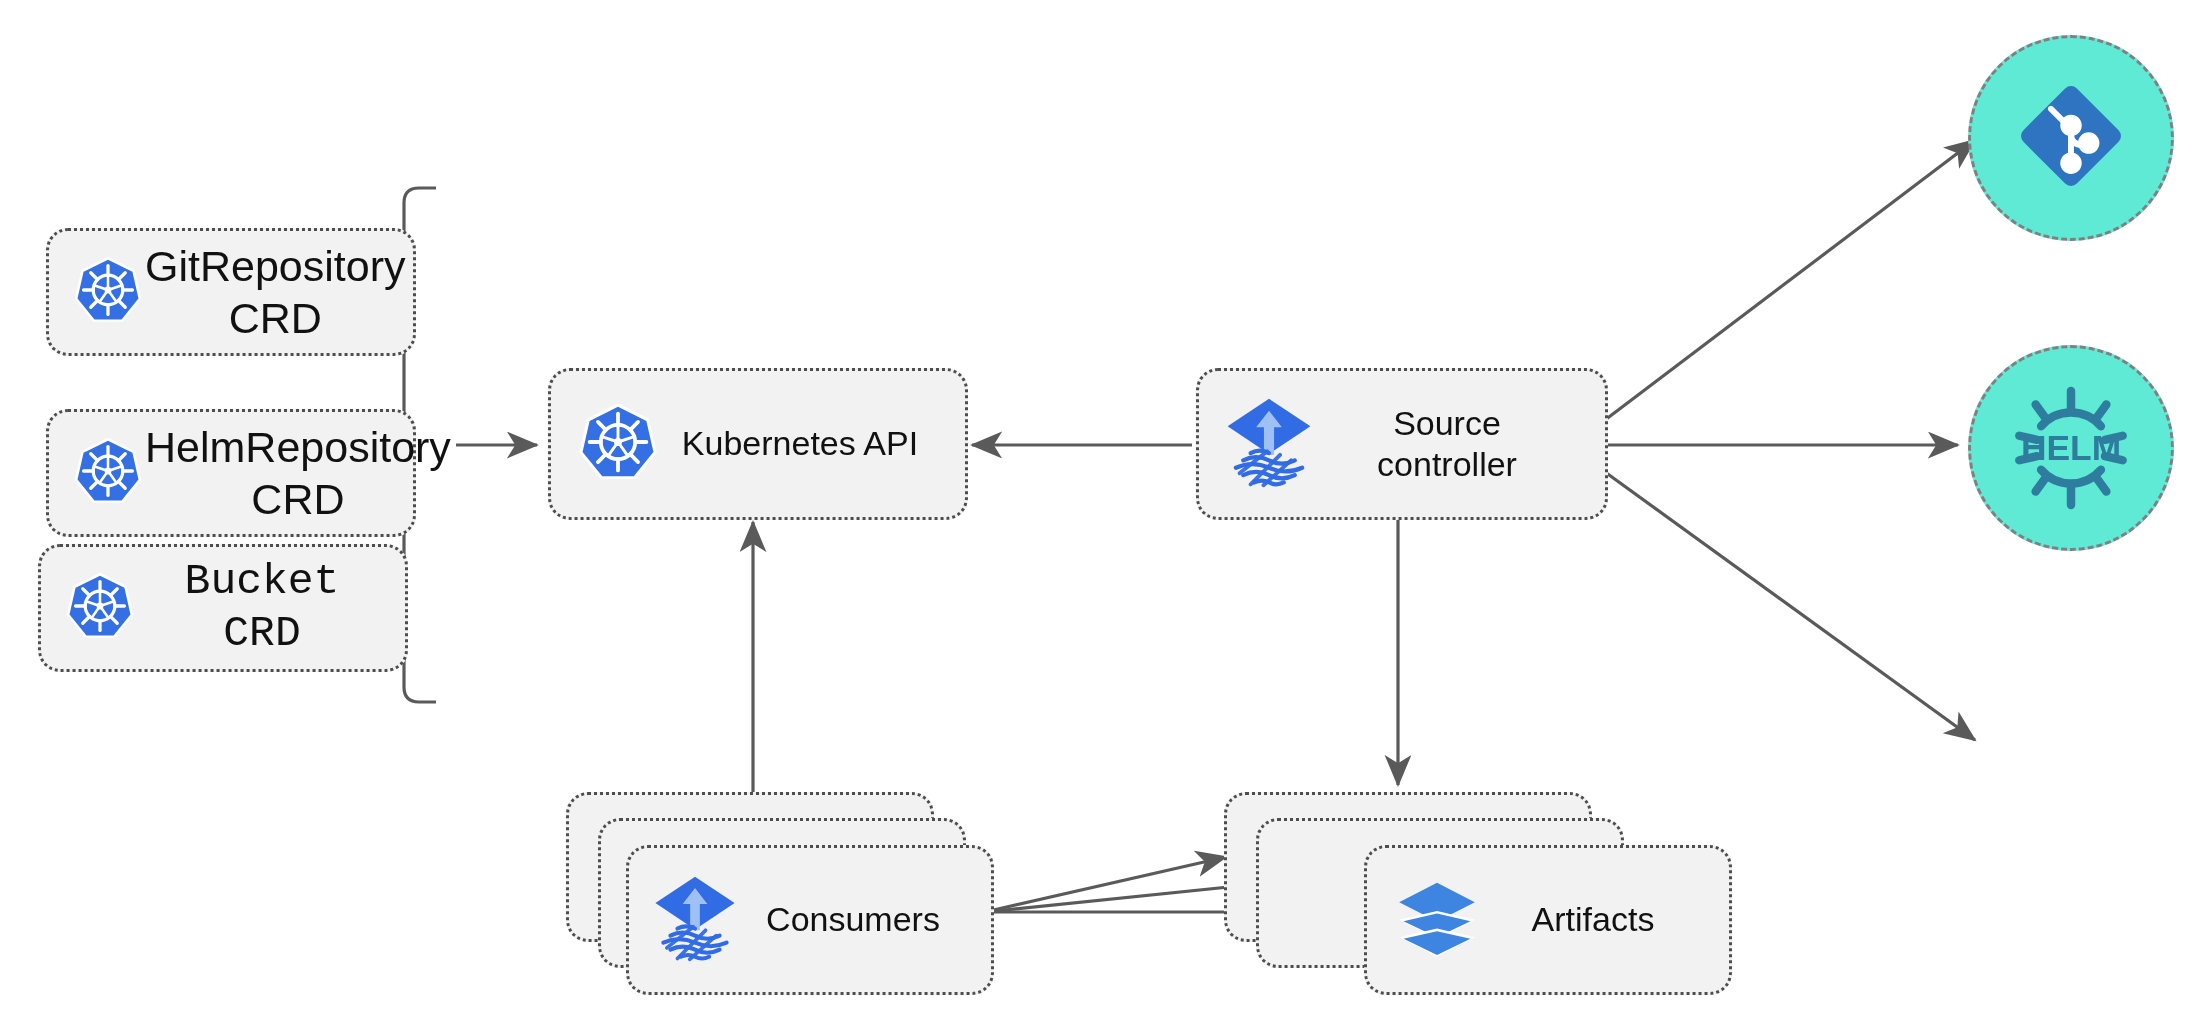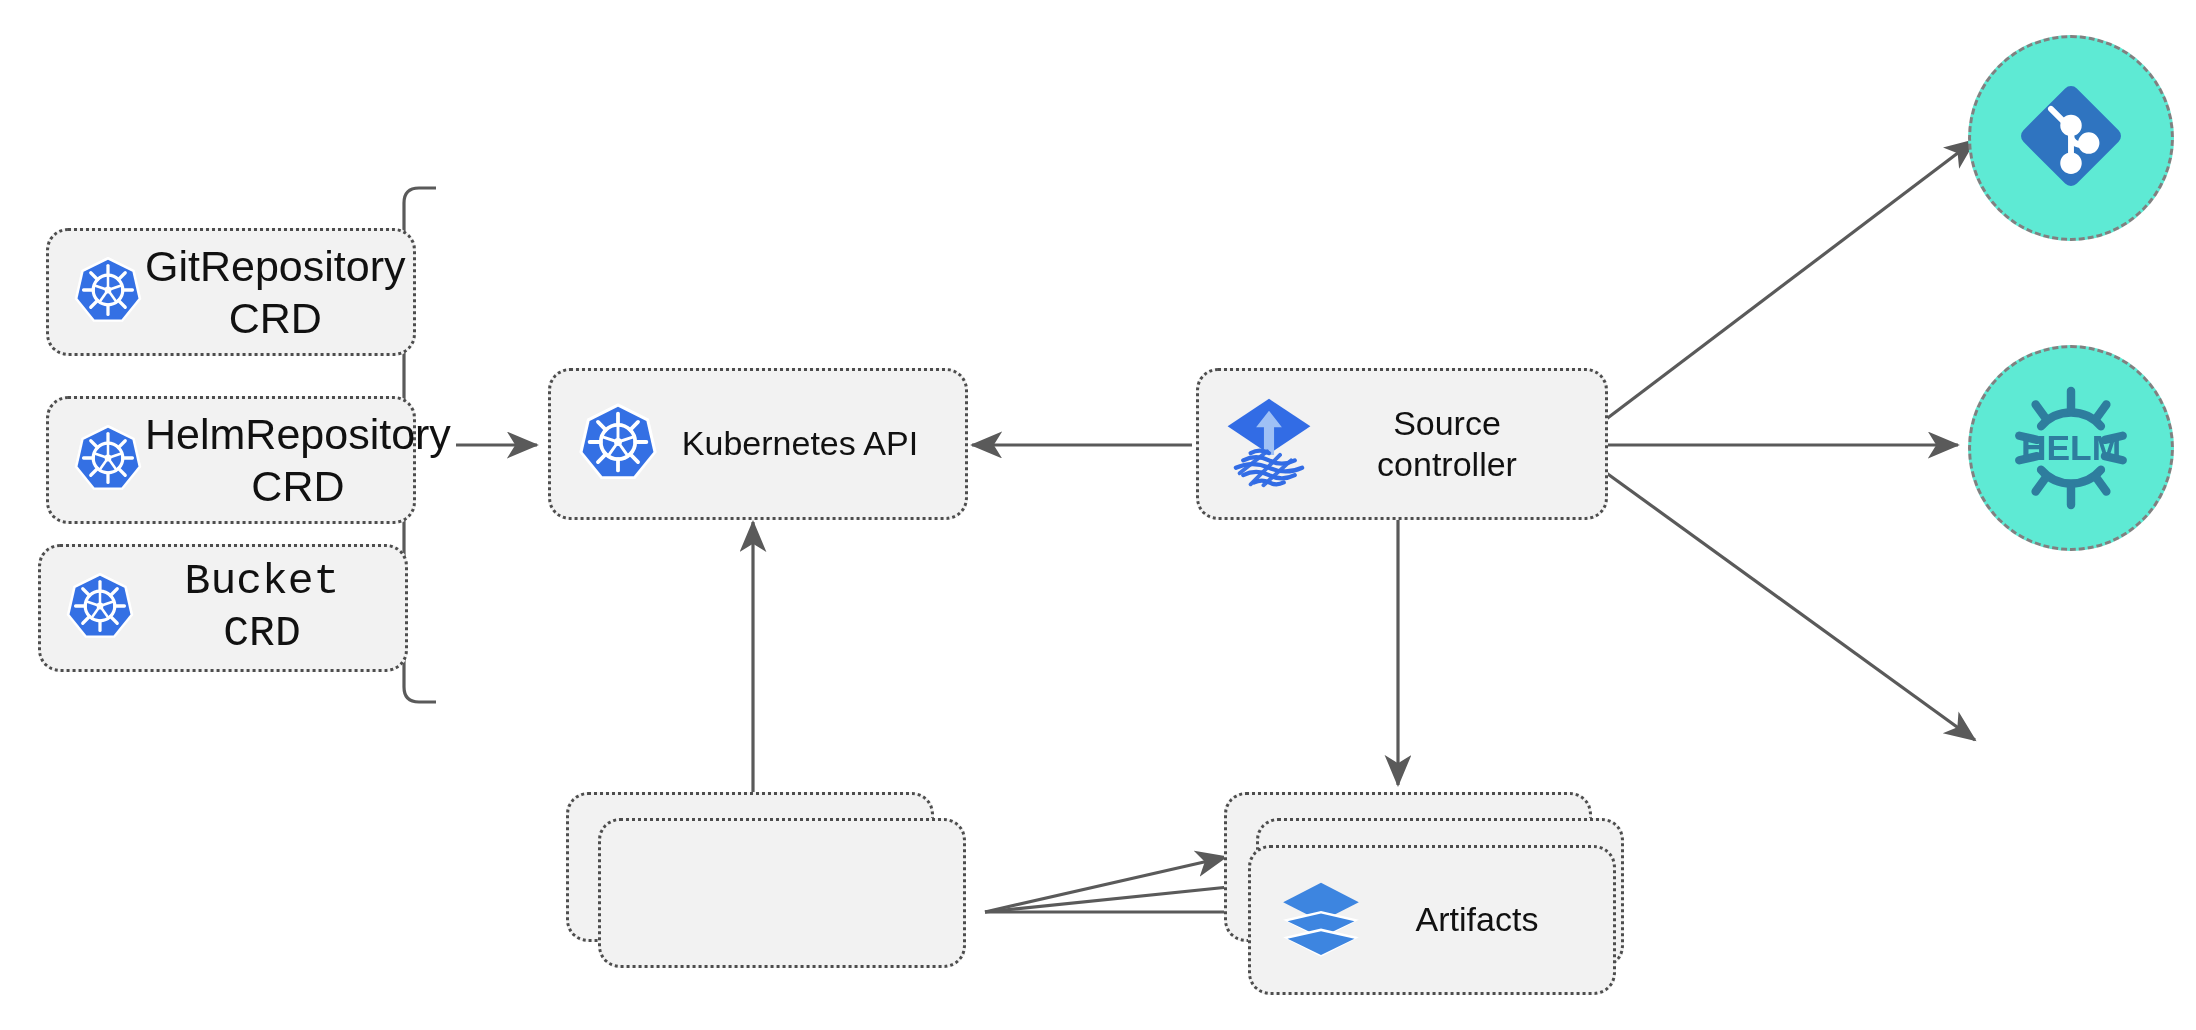--- a/index.html
+++ b/index.html
@@ -126,21 +126,21 @@
           <line x1="50" y1="50" x2="39" y2="65.5"></line>
           <line x1="50" y1="50" x2="32" y2="44"></line>
         </g>
         <circle cx="50" cy="50" r="4.6" fill="#ffffff"></circle>
       </svg>
     </span>
     <span class="label">GitRepository
 CRD</span>
   </div>
 
-  <div class="node crd-node" style="left:46px;top:396px;width:370px;height:128px;">
+  <div class="node crd-node" style="left:46px;top:409px;width:370px;height:128px;">
     <span class="ico">
       <svg width="74" height="74" viewBox="0 0 100 100">
         <path d="M50 5 L86 23 L95 62 L70 93 L30 93 L5 62 L14 23 Z" fill="#ffffff"></path>
         <path d="M50 9 L83 25.5 L91.2 61.5 L68.3 89.8 L31.7 89.8 L8.8 61.5 L17 25.5 Z" fill="#3470e4"></path>
         <g stroke="#ffffff" stroke-width="4.4" stroke-linecap="round" fill="none">
           <circle cx="50" cy="50" r="20"></circle>
           <line x1="50" y1="17" x2="50" y2="30"></line>
           <line x1="50" y1="70" x2="50" y2="83"></line>
           <line x1="17" y1="50" x2="30" y2="50"></line>
           <line x1="70" y1="50" x2="83" y2="50"></line>
@@ -240,24 +240,45 @@
           <line x1="50" y1="50" x2="32" y2="44"></line>
         </g>
         <circle cx="50" cy="50" r="4.6" fill="#ffffff"></circle>
       </svg>
     </span>
     <span class="label">Kubernetes API</span>
   </div>
 
   <div class="stack-back" style="left:566px;top:792px;width:368px;height:150px;"></div>
   <div class="stack-back" style="left:598px;top:818px;width:368px;height:150px;"></div>
+  <div class="node" style="left:626px;top:845px;width:368px;height:150px;padding:0 24px 0 22px;">
+    <span class="ico">
+      <svg width="88" height="88" viewBox="0 0 100 100">
+        <path d="M50 3 L95 33 L50 63 L5 33 Z" fill="#326ce5"></path>
+        <path d="M50 16 L64 34 L55.5 34 L55.5 64 L44.5 64 L44.5 34 L36 34 Z" fill="#9fc0f5"></path>
+        <g stroke="#326ce5" stroke-width="4.6" stroke-linecap="round" fill="none">
+          <path d="M22 70 Q36 63 50 70 Q64 77 78 70"></path>
+          <path d="M14 78 Q32 70 50 78 Q68 86 86 78"></path>
+          <path d="M22 86 Q36 79 50 86 Q64 93 78 86"></path>
+          <path d="M34 94 Q42 90 50 94 Q58 98 66 94"></path>
+          <path d="M30 62 Q40 57 50 62"></path>
+        </g>
+        <g stroke="#326ce5" stroke-width="4.2" stroke-linecap="round" fill="none" opacity="0.95">
+          <path d="M30 96 L62 64"></path>
+          <path d="M44 97 L74 70"></path>
+          <path d="M18 84 L48 60"></path>
+        </g>
+      </svg>
+    </span>
+    <span class="label">Consumers</span>
+  </div>
 
   <div class="stack-back" style="left:1224px;top:792px;width:368px;height:150px;"></div>
   <div class="stack-back" style="left:1256px;top:818px;width:368px;height:150px;"></div>
-  <div class="node" style="left:1248px;top:845px;width:368px;height:150px;padding:0 24px 0 26px;">
+  <div class="node" style="left:1364px;top:845px;width:368px;height:150px;padding:0 24px 0 26px;">
     <span class="ico">
       <svg width="88" height="88" viewBox="0 0 100 100">
         <path d="M50 10 L93 32 L50 54 L7 32 Z" fill="#3d85e0"></path>
         <path d="M50 42 L93 52 L50 74 L7 52 Z" fill="#ffffff"></path>
         <path d="M50 45 L88 53.6 L50 72 L12 53.6 Z" fill="#3d85e0"></path>
         <path d="M50 62 L93 72 L50 94 L7 72 Z" fill="#ffffff"></path>
         <path d="M50 65 L88 73.6 L50 92 L12 73.6 Z" fill="#3d85e0"></path>
       </svg>
     </span>
     <span class="label">Artifacts</span>

